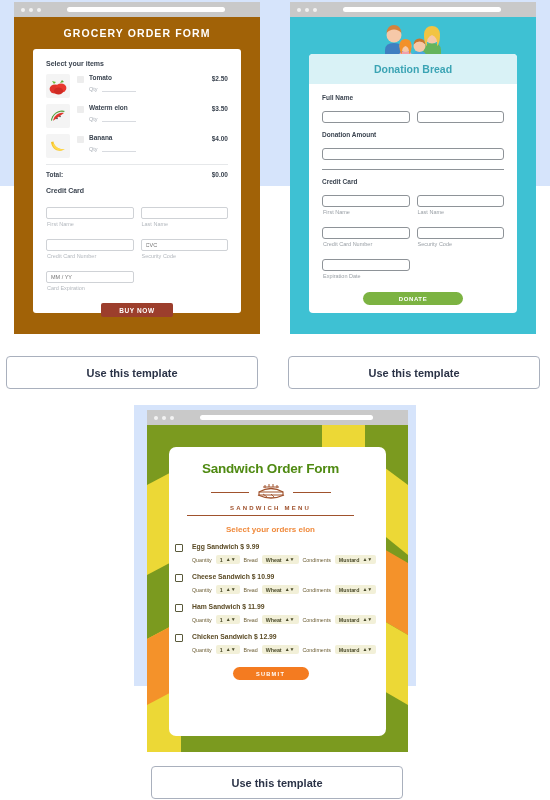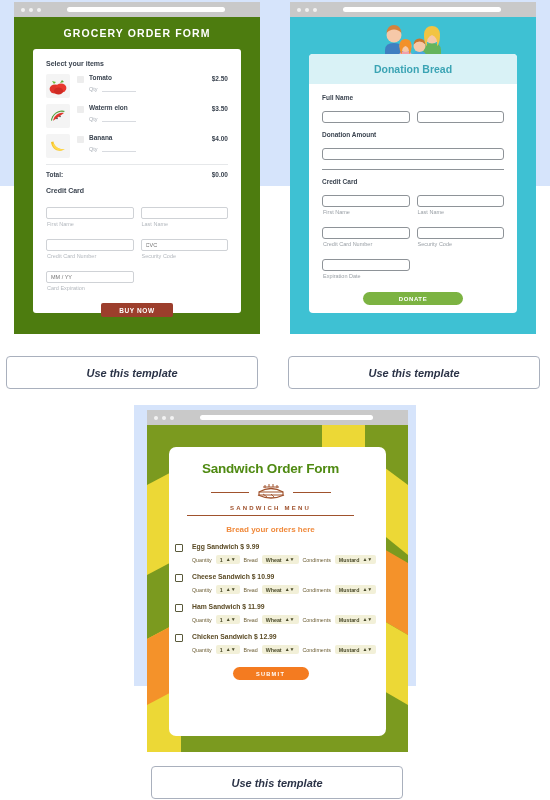--- a/index.html
+++ b/index.html
@@ -30,21 +30,21 @@
   .dot { width: 4px; height: 4px; border-radius: 50%; background: #f2f2f2; }
   .urlbar {
     height: 5px; background: #ffffff; border-radius: 3px;
     flex: 1; margin-left: 22px; margin-right: 28px;
   }
   .canvas { position: relative; width: 100%; height: calc(100% - 15px); overflow: hidden; }
 
   
   #card-grocery { left: 14px; top: 2px; width: 246px; height: 332px; }
   #card-grocery .canvas { background: #44c council; }
-  .green-bg { background: #4d7c0f; }
+  .green-bg { background: #a16207; }
   .grocery-title {
     text-align: center; color: #ffffff; font-weight: 700;
     font-size: 10.5px; letter-spacing: 1.1px; padding-top: 10px;
   }
   .white-panel {
     position: absolute; left: 19px; right: 19px; top: 32px; bottom: 21px;
     background: #ffffff; border-radius: 3px;
     padding: 11px 13px 0 13px;
   }
   .sec-label { font-size: 7px; font-weight: 700; color: #3b4450; margin-bottom: 7px; }
@@ -148,21 +148,21 @@
     background: #f47b20; color: #fff; border: none; border-radius: 7px;
     font-size: 5.6px; font-weight: 700; letter-spacing: 1.3px;
     font-family: "Liberation Sans", sans-serif; cursor: pointer;
   }
 
   
   .tpl-btn {
     position: absolute; height: 33px; background: #ffffff;
     border: 1px solid #a9b0bd; border-radius: 4px;
     color: #2b3347; font-size: 11px; font-weight: 700;
-    font-family: "Liberation Sans", sans-serif; cursor: pointer; font-style: italic;
+    font-family: "Liberation Sans", sans-serif; cursor: pointer;
   }
   #tpl-1 { left: 6px;   top: 356px; width: 252px; }
   #tpl-2 { left: 288px; top: 356px; width: 252px; }
   #tpl-3 { left: 151px; top: 766px; width: 252px; }
 </style>
 </head>
 <body>
 
 <div class="page">
 
@@ -403,21 +403,21 @@
             <path d="M4 12 q13 6 26 0" fill="none" stroke="#a0522d" stroke-width="1.3"></path>
             <path d="M11 5 v-3 M15 4 v-3 M19 4 v-3 M23 5 v-3" stroke="#a0522d" stroke-width="1"></path>
             <path d="M9 4 h16" stroke="#a0522d" stroke-width="1"></path>
             <path d="M9 11 l4 3 M17 11 l3 3" stroke="#a0522d" stroke-width=".9"></path>
           </svg>
           <span class="sw-line"></span>
         </div>
 
         <div class="sw-menu">SANDWICH MENU</div>
         <div class="sw-rule"></div>
-        <div class="sw-sub">Bread your orders here</div>
+        <div class="sw-sub">Select your orders elon</div>
 
         <div class="sw-item">
           <div class="sw-cb"></div>
           <div>
             <div class="sw-name">Egg Sandwich $ 9.99</div>
             <div class="sw-opts">
               <span class="sw-opt-lbl">Quantity</span>
               <span class="sw-sel">
                   <span>1</span>
                   <span class="spin">▲▼</span>

